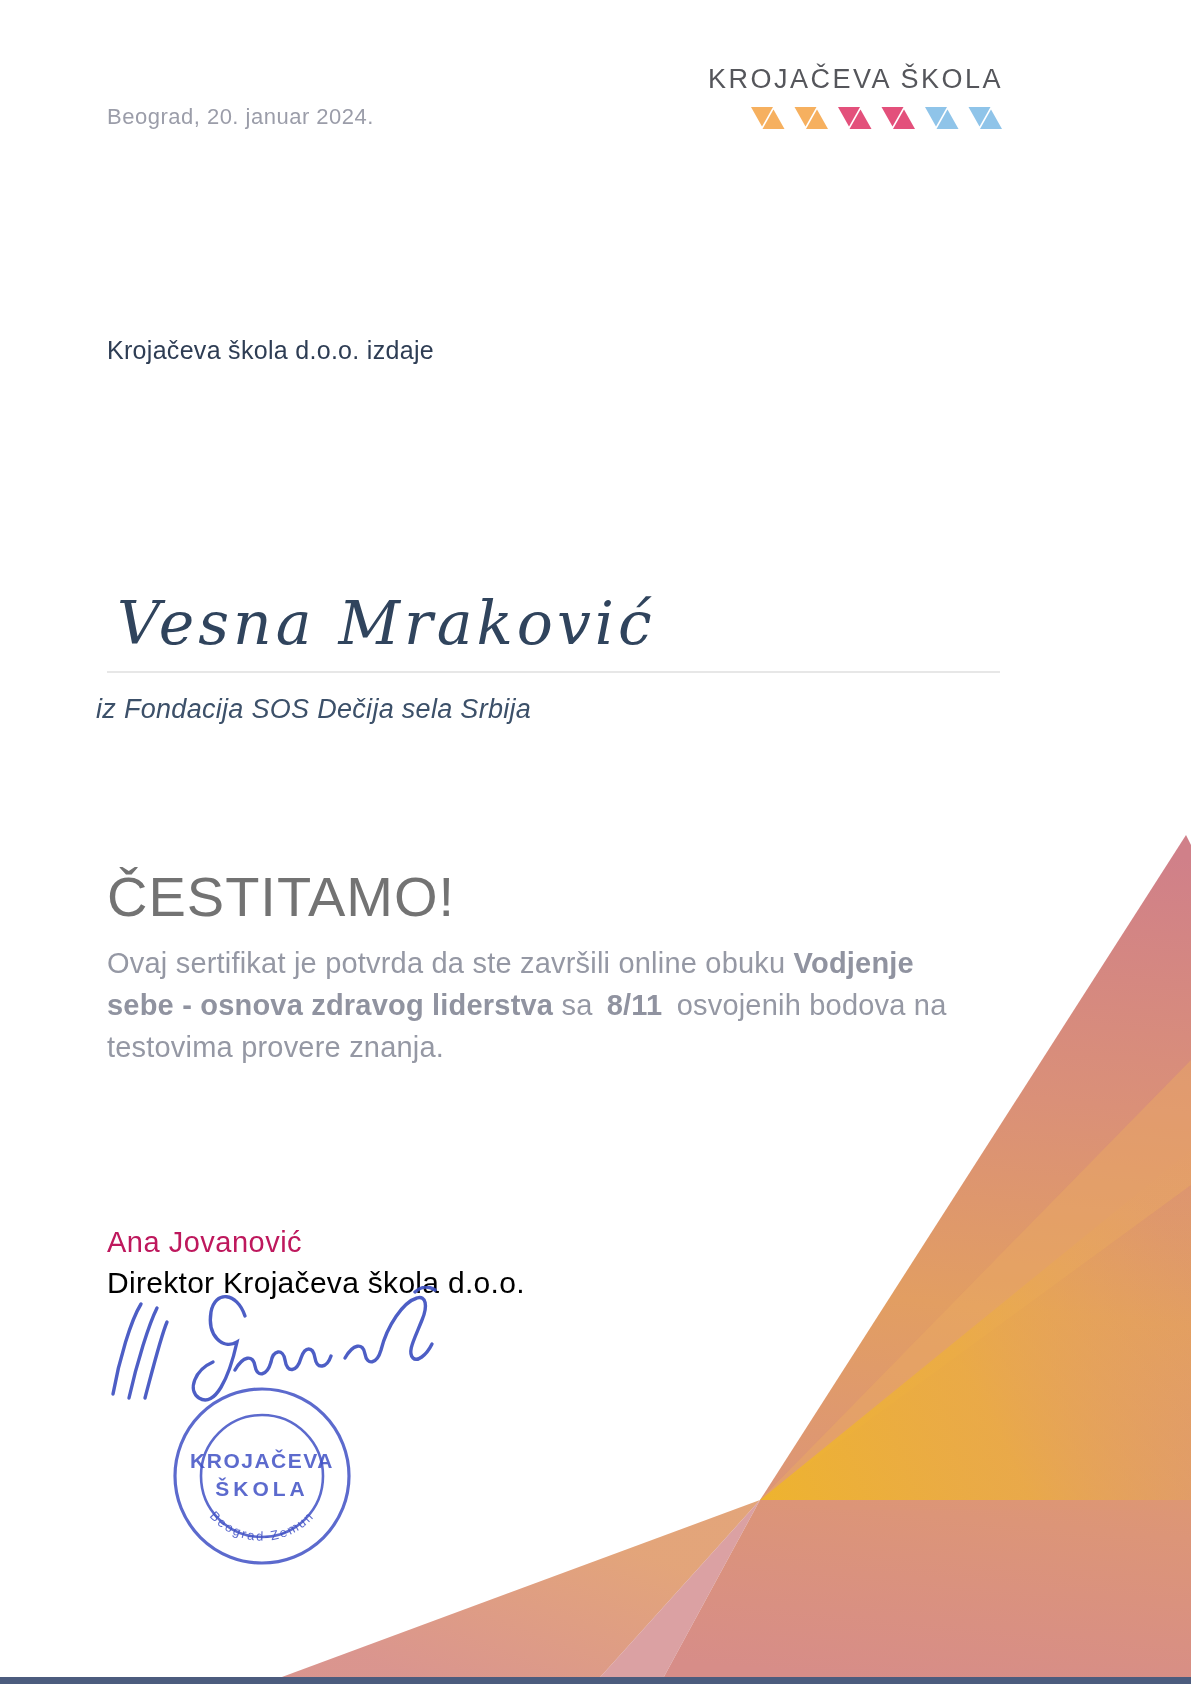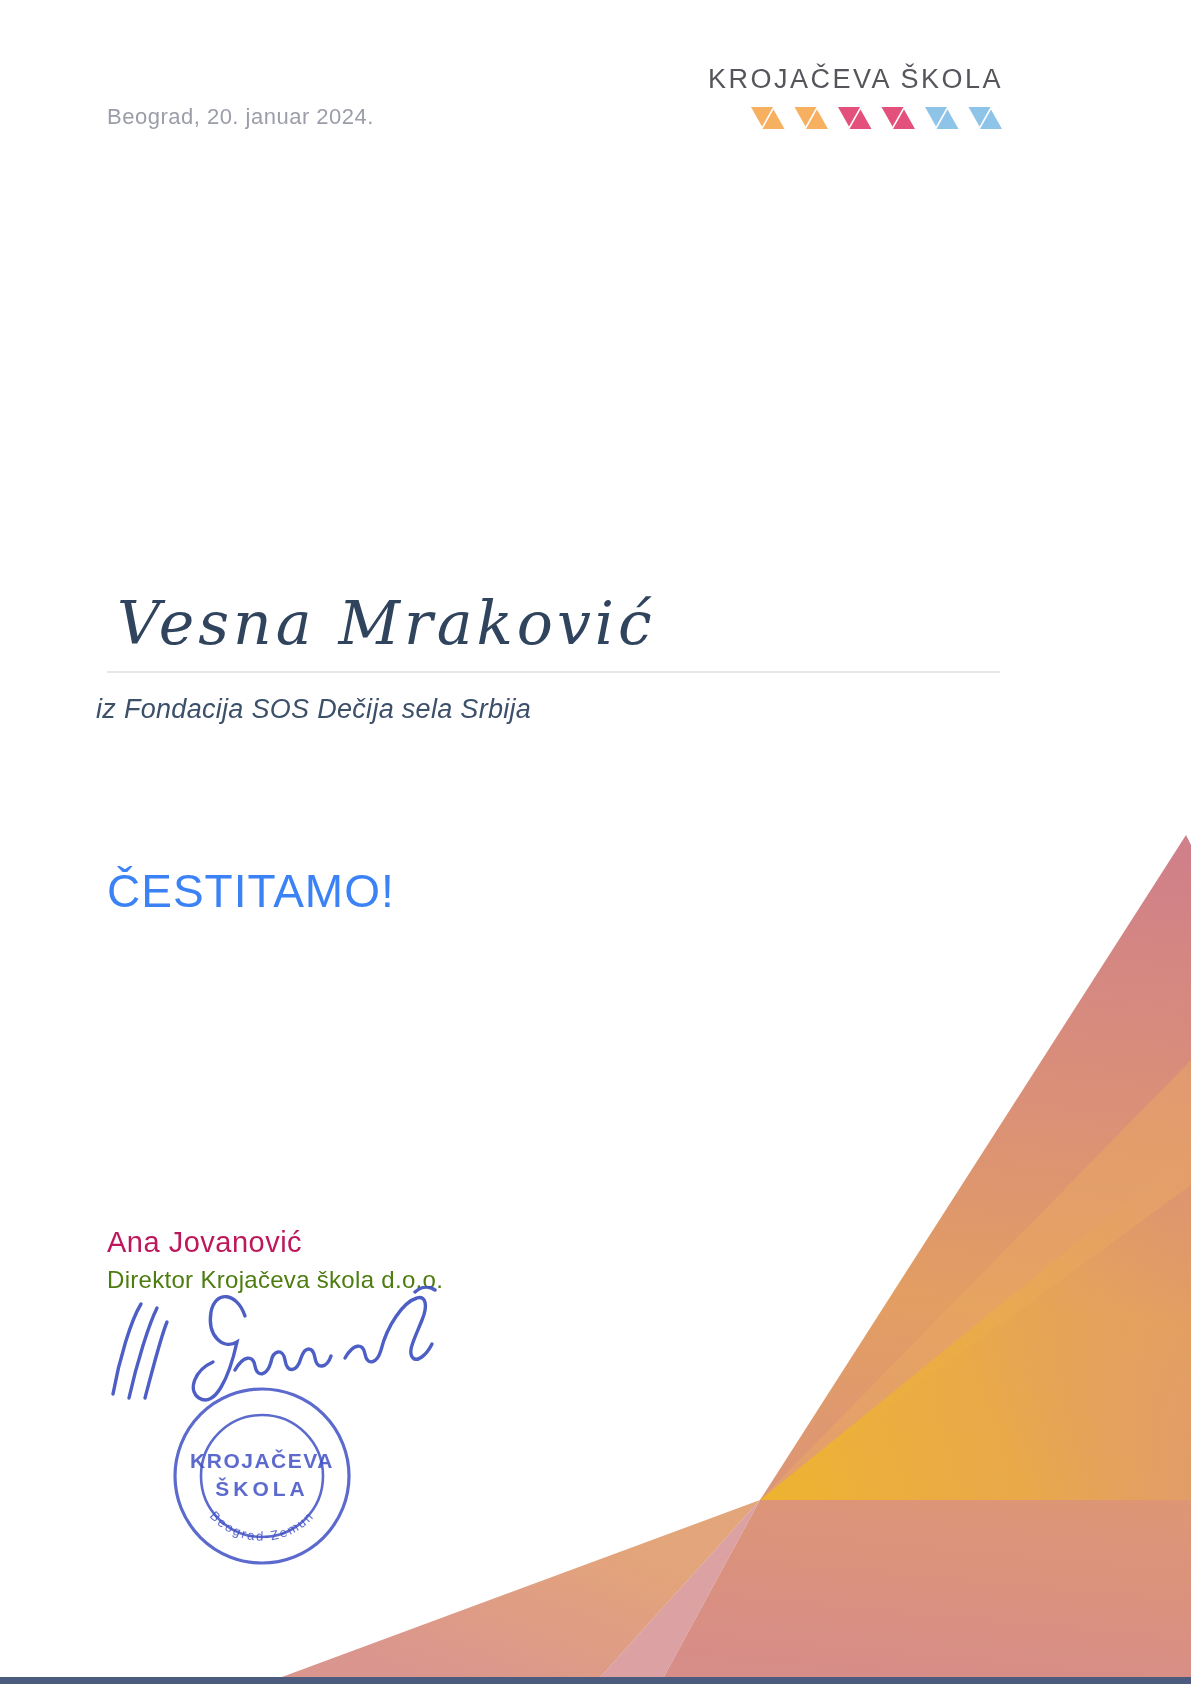--- a/index.html
+++ b/index.html
@@ -14,29 +14,29 @@
   .brand-word{font-size:27px;color:#55565B;letter-spacing:2.5px;font-weight:400;white-space:nowrap;}
   .brand-tris{position:absolute;left:751px;top:107px;}
   .issuer-line{left:107px;top:336px;font-size:25px;color:#2E3D54;letter-spacing:.3px;}
   .cert-title{left:103px;top:352px;font-size:97px;font-weight:800;color:#2F3E56;letter-spacing:-2px;}
   .recipient-name{
     left:105px;top:588px;font-size:60px;color:#30445D;
     font-family:"DejaVu Serif", serif;font-style:italic;letter-spacing:4px;margin-left:12px;
   }
   .name-underline{left:107px;top:671px;width:893px;height:2px;background:#E7E7E7;}
   .recipient-org{left:96px;top:694px;font-size:27px;color:#3C5069;font-style:italic;letter-spacing:.3px;}
-  .congrats{left:107px;top:864px;font-size:46px;color:#3b82f6;letter-spacing:1px;font-weight:400;}
+  .congrats{left:107px;top:864px;font-size:56px;color:#737373;letter-spacing:1px;font-weight:400;}
   .body-par{
     left:107px;top:942px;width:852px;font-size:29px;line-height:42px;
     color:#9598A4;letter-spacing:.2px;
   }
   .body-par b{font-weight:700;color:#9093A0;}
   .score{margin:0 6px;}
   .signer-name{left:107px;top:1226px;font-size:29px;color:#be185d;letter-spacing:.5px;}
-  .signer-title{left:107px;top:1266px;font-size:24px;color:#4d7c0f;letter-spacing:.3px;}
+  .signer-title{left:107px;top:1266px;font-size:30px;color:#000000;letter-spacing:.3px;}
   .signature-svg{left:95px;top:1286px;}
   .stamp-svg{left:170px;top:1384px;}
   .decor-svg{left:0;top:0;pointer-events:none;}
   .bottom-bar{left:0;bottom:0;width:1191px;height:7px;background:#4C5C7E;}
 </style>
 </head>
 <body>
 
 <div class="page">
 
@@ -82,26 +82,28 @@
     <polygon points="109.5,2.5 120.5,22 98.5,22" fill="#E3507B"></polygon>
     <polygon points="130.5,0 152.5,0 141.5,19.5" fill="#E3507B"></polygon>
     <polygon points="153,2.5 164,22 142,22" fill="#E3507B"></polygon>
 
     <polygon points="174,0 196,0 185,19.5" fill="#8FC4E9"></polygon>
     <polygon points="196.5,2.5 207.5,22 185.5,22" fill="#8FC4E9"></polygon>
     <polygon points="217.5,0 239.5,0 228.5,19.5" fill="#8FC4E9"></polygon>
     <polygon points="240,2.5 251,22 229,22" fill="#8FC4E9"></polygon>
   </svg>
 
+  <div class="abs issuer-line">Krojačeva škola d.o.o. izdaje</div>
 
   <div class="abs recipient-name">Vesna Mraković</div>
   <div class="abs name-underline"></div>
   <div class="abs recipient-org">iz Fondacija SOS Dečija sela Srbija</div>
 
   <div class="abs congrats">ČESTITAMO!</div>
+  <div class="abs body-par"><span>Ovaj sertifikat je potvrda da ste završili online obuku </span><b>Vodjenje sebe - osnova zdravog liderstva</b><span> sa </span><b class="score">8/11</b><span> osvojenih bodova na testovima provere znanja.</span></div>
 
   <div class="abs signer-name">Ana Jovanović</div>
   <div class="abs signer-title">Direktor Krojačeva škola d.o.o.</div>
 
   <svg class="abs signature-svg" width="360" height="140" viewBox="0 0 360 140">
     <g fill="none" stroke="#3E51C1" stroke-width="3.4" stroke-linecap="round" opacity="0.92">
       <path d="M18,108 C24,74 36,34 46,18"></path>
       <path d="M34,112 C42,76 54,38 62,22"></path>
       <path d="M50,112 C58,82 66,50 72,36"></path>
       <path d="M150,30 C142,6 120,4 116,26 C112,50 128,64 142,56 C134,92 120,122 104,112 C92,104 100,84 118,76"></path>

